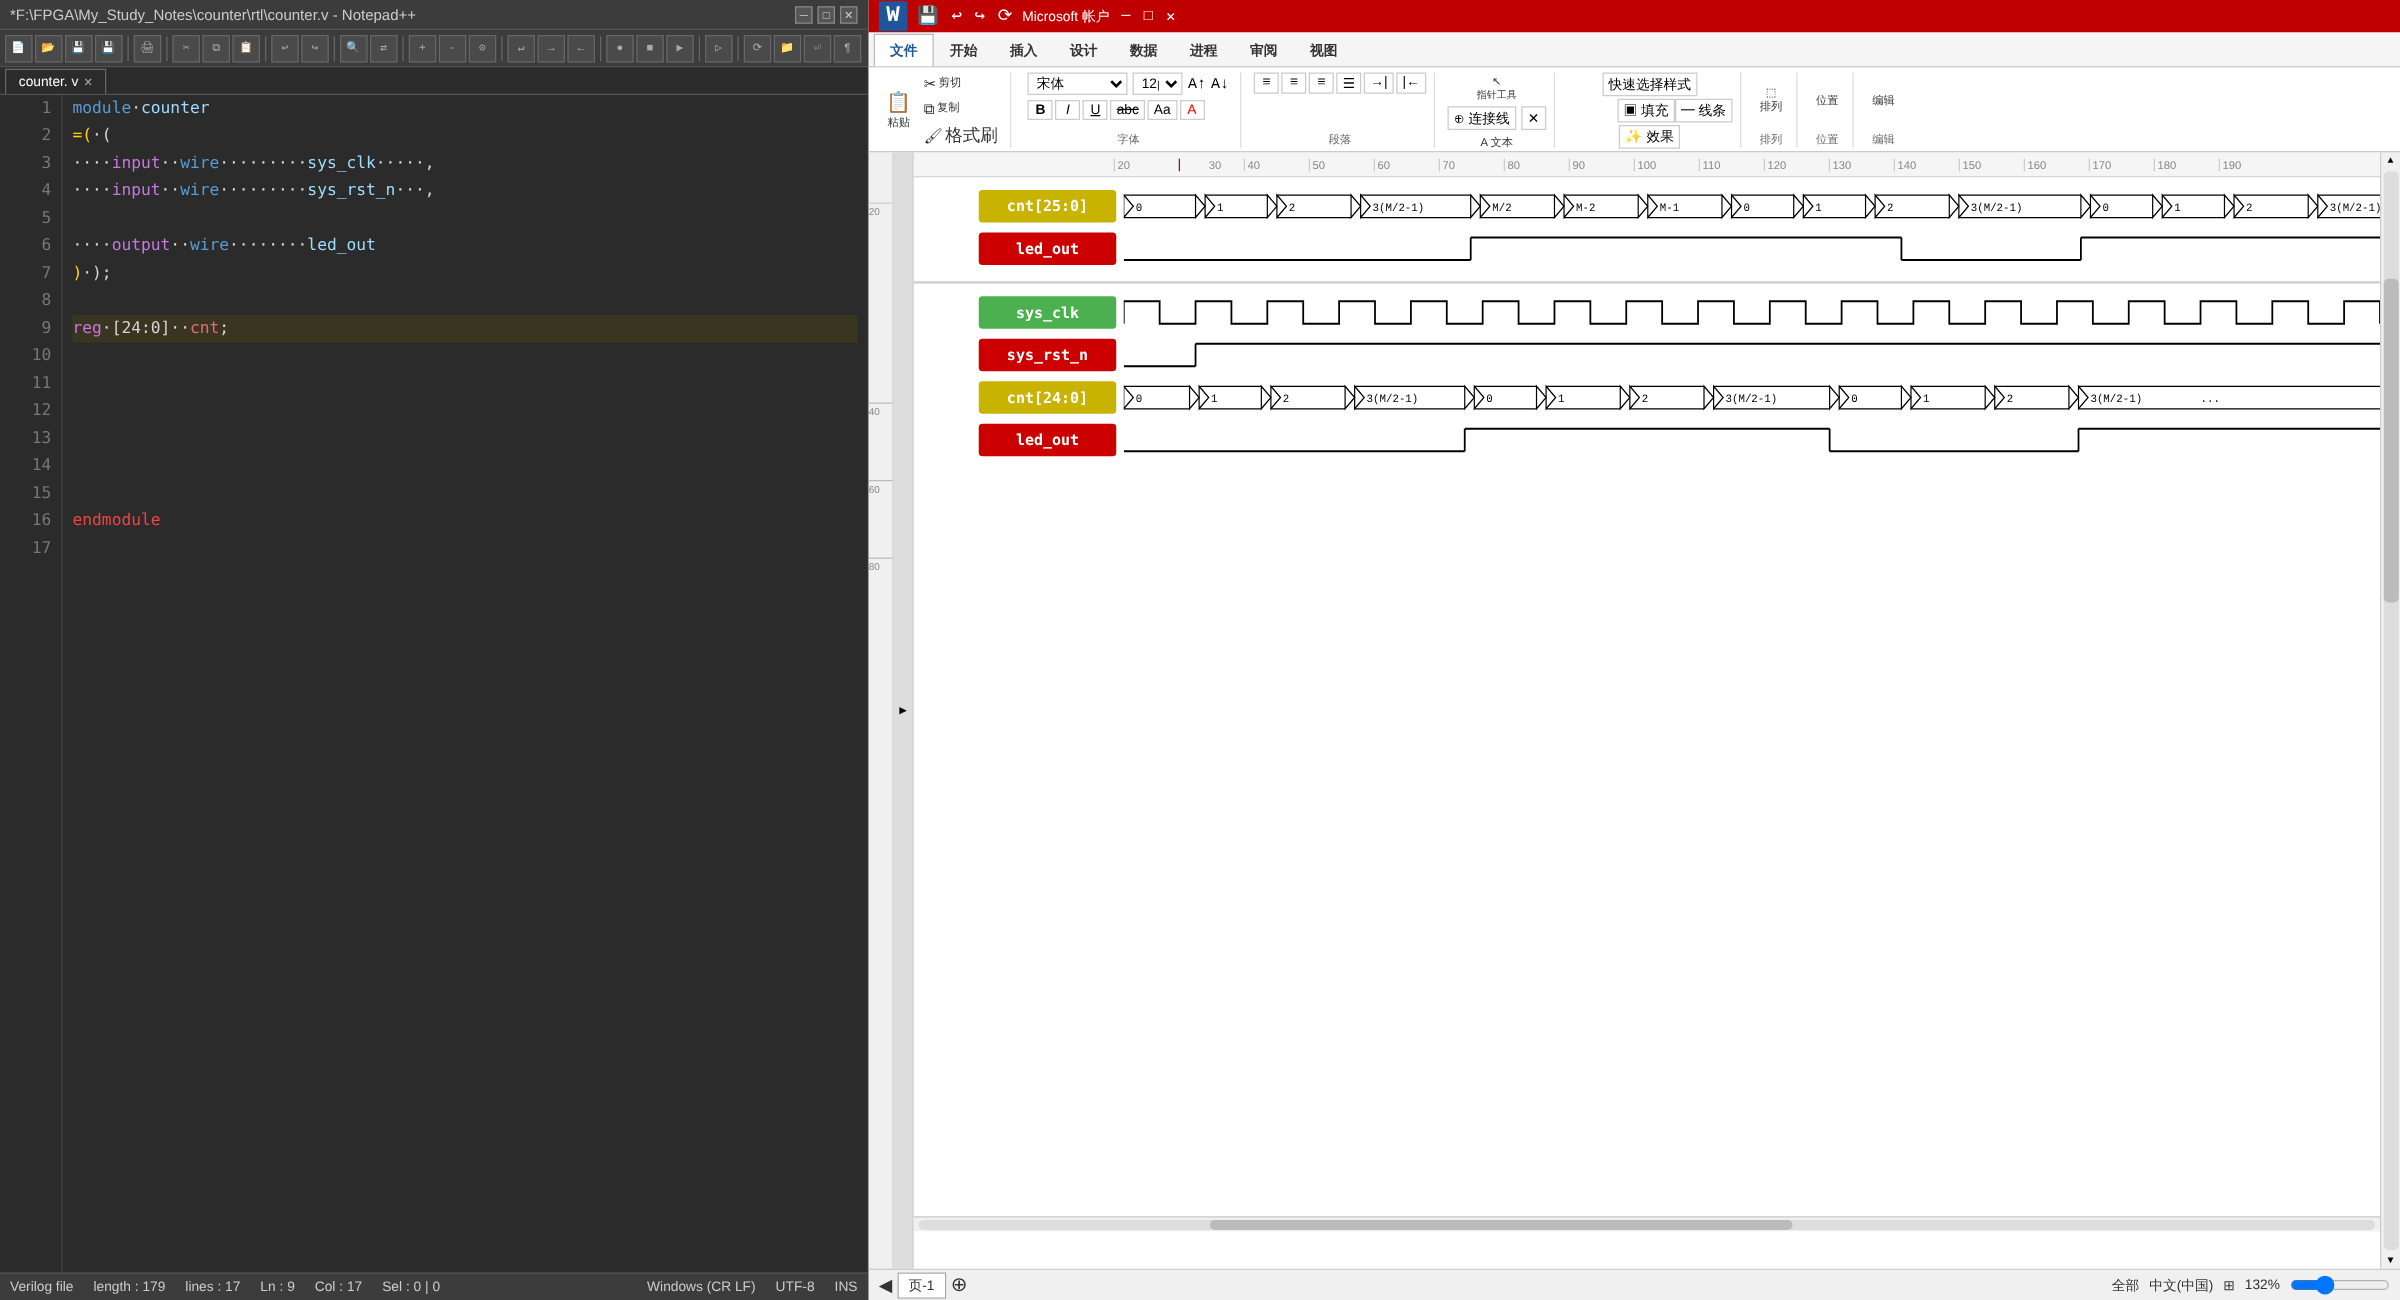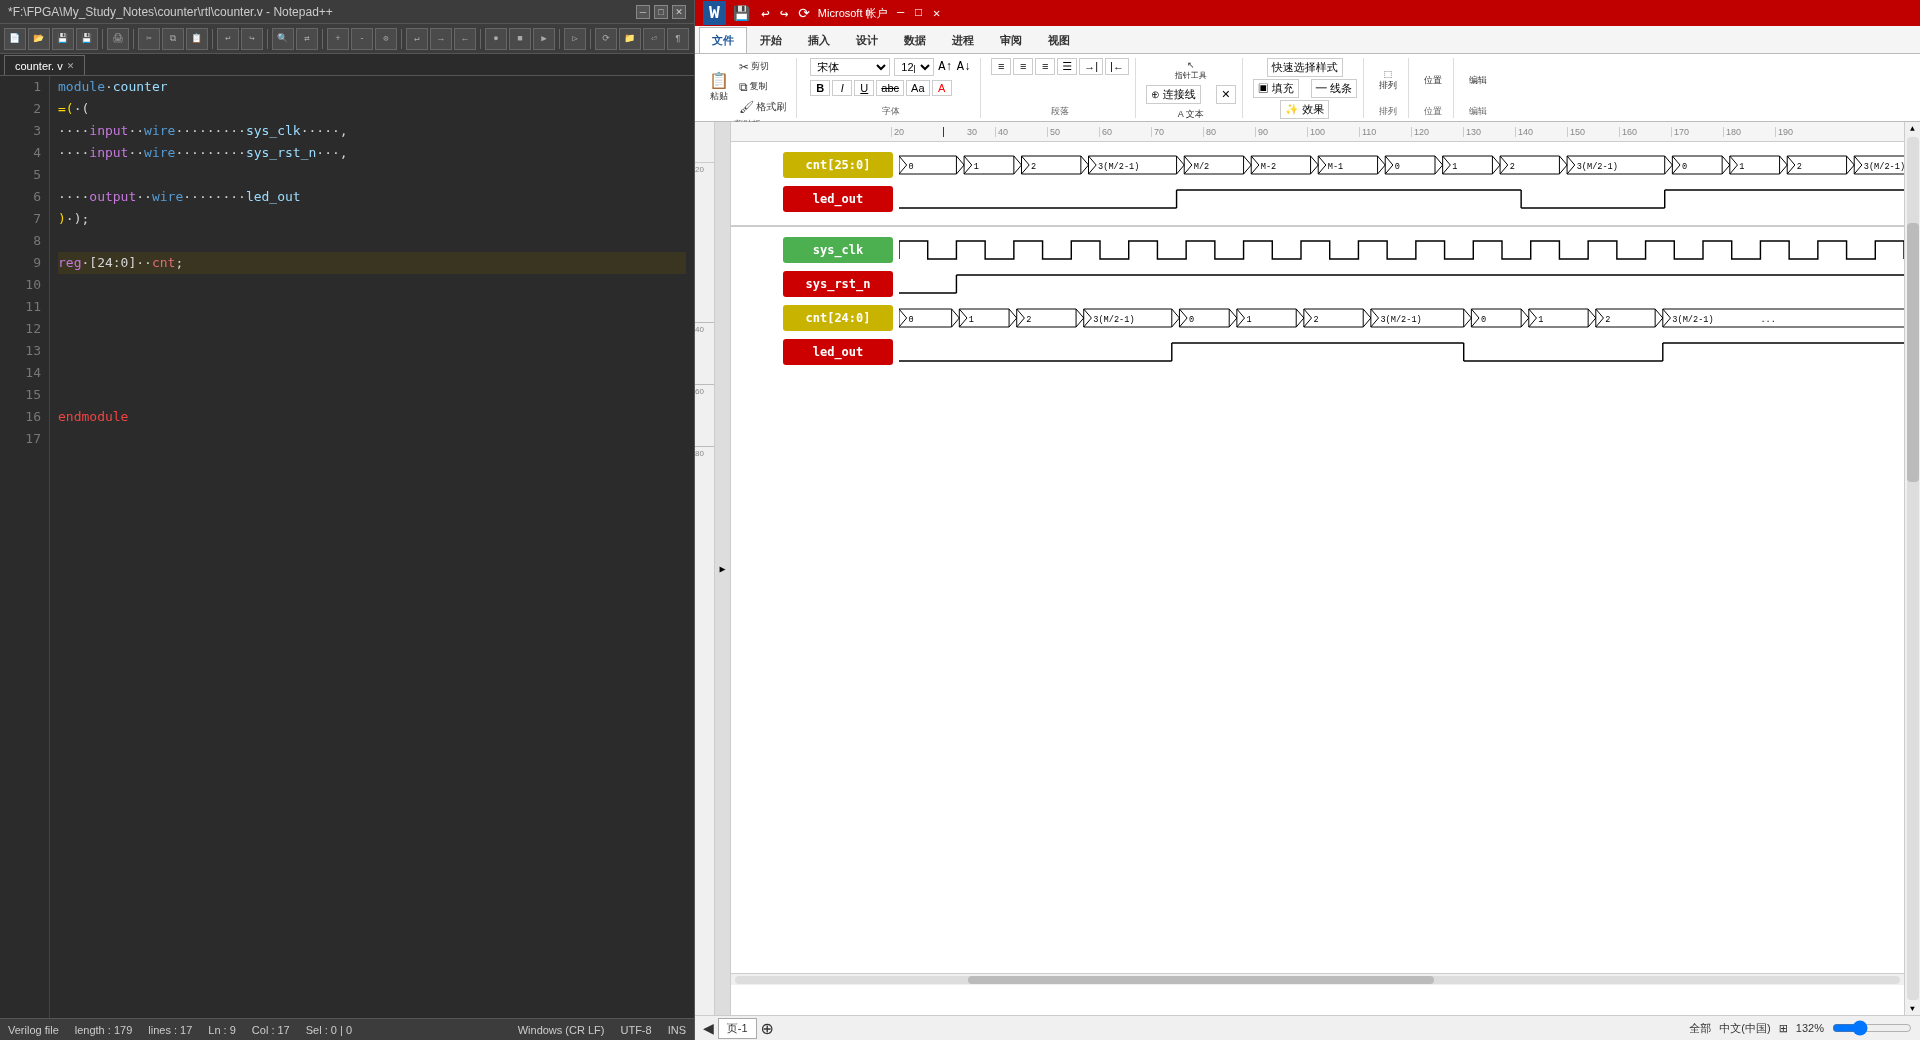--- a/index.html
+++ b/index.html
@@ -500,21 +500,21 @@
           <div class="ribbon-btn" style="flex-direction:row;gap:2px;">
             <span class="ribbon-icon-sm">✂</span>
             <span style="font-size:9px;text-align:right;">剪切</span>
           </div>
           <div class="ribbon-btn" style="flex-direction:row;gap:2px;">
             <span class="ribbon-icon-sm">⧉</span>
             <span style="font-size:9px;">复制</span>
           </div>
           <div class="ribbon-btn" style="flex-direction:row;gap:2px;">
             <span class="ribbon-icon-sm">🖌</span>
-            <span style="font-size:10px;">格式刷</span>
+            <span style="font-size:14px;">格式刷</span>
           </div>
         </div>
       </div>
       <span class="ribbon-group-label">剪贴板</span>
     </div>
 
     <div class="ribbon-group" style="min-width:180px;">
       <div class="ribbon-buttons" style="flex-direction:column; align-items:flex-start;">
         <div style="display:flex;gap:4px;align-items:center;">
           <select class="font-select">
@@ -551,38 +551,38 @@
       </div>
       <span class="ribbon-group-label">段落</span>
     </div>
 
     <div class="ribbon-group">
       <div class="ribbon-buttons" style="flex-direction:column;">
         <div class="ribbon-btn">
           <span>↖</span>
           <span style="font-size:8px;">指针工具</span>
         </div>
-        <div style="display:flex;gap:15px;">
+        <div style="display:flex;gap:4px;">
           <span class="fmt-btn">⊕ 连接线</span>
           <span class="fmt-btn">✕</span>
         </div>
         <div class="ribbon-btn" style="flex-direction:row;gap:2px;">
           <span>A</span>
           <span style="font-size:9px;">文本</span>
         </div>
       </div>
       <span class="ribbon-group-label">工具</span>
     </div>
 
     <div class="ribbon-group">
       <div class="ribbon-buttons" style="flex-direction:column;gap:2px;">
         <div style="display:flex;gap:2px;">
           <span class="fmt-btn">快速选择样式</span>
         </div>
-        <div style="display:flex;gap:12px;">
+        <div style="display:flex;gap:0;margin-left:40px;">
           <span class="fmt-btn">▣ 填充</span>
           <span class="fmt-btn">━ 线条</span>
         </div>
         <div style="display:flex;gap:2px;">
           <span class="fmt-btn">✨ 效果</span>
         </div>
       </div>
       <span class="ribbon-group-label">形状样式</span>
     </div>
 

